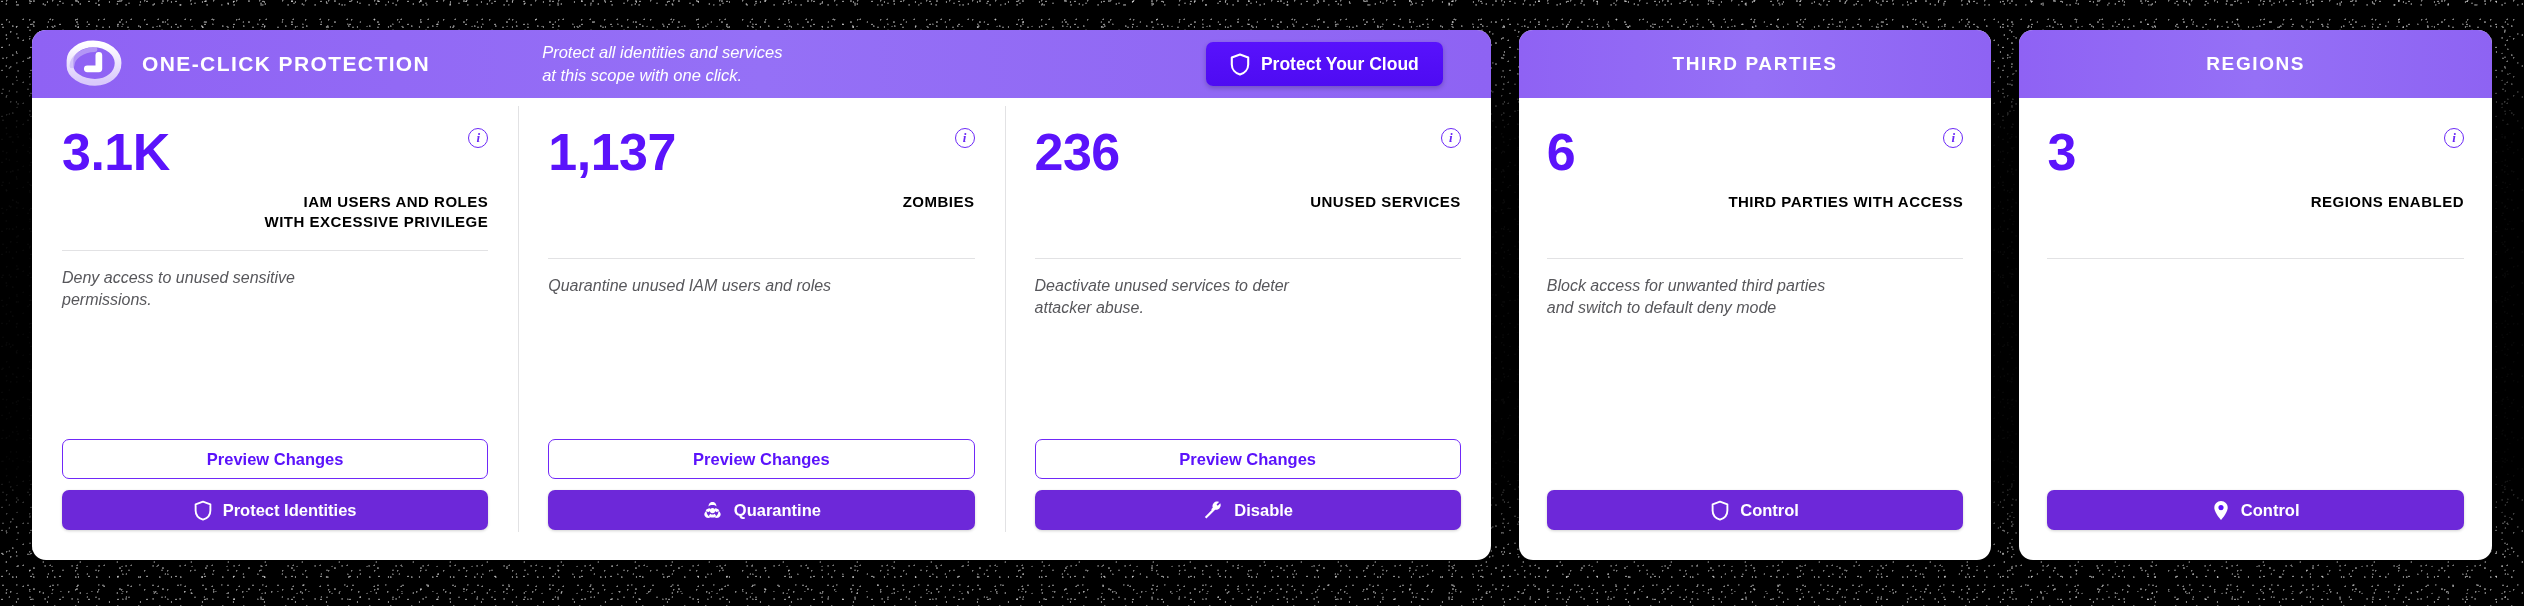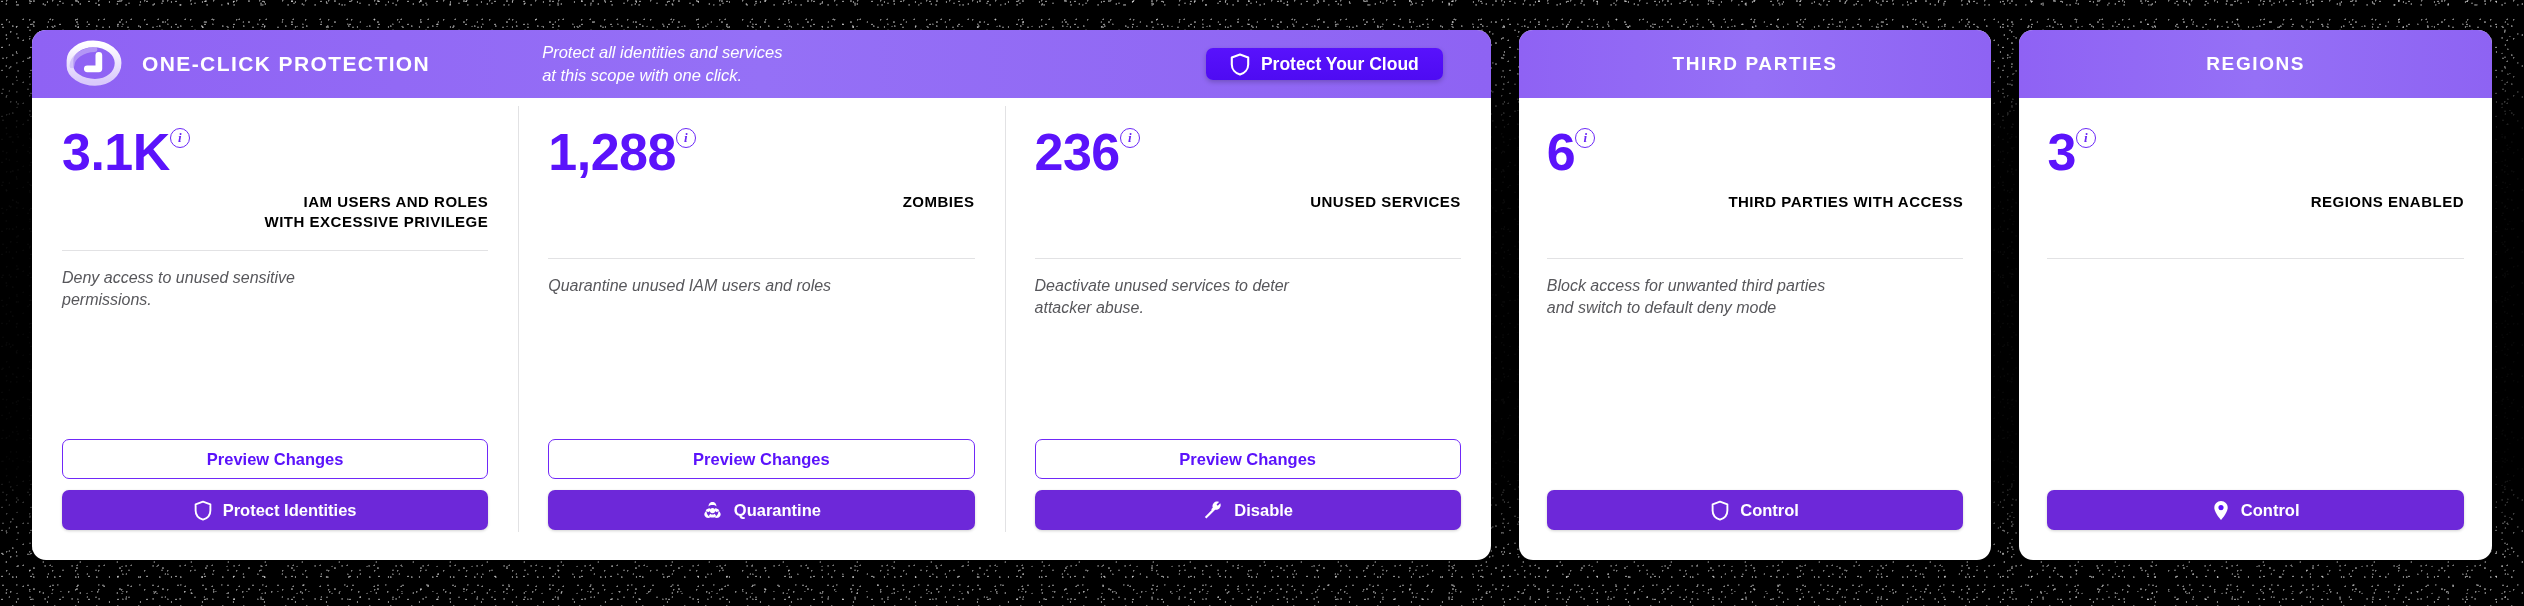--- a/index.html
+++ b/index.html
@@ -119,21 +119,21 @@
     font-weight: 500;
   }
 
   .head-cta {
     margin-left: auto;
     margin-right: 26px;
     background: linear-gradient(180deg, #5812FC 0%, #4E0BF2 100%);
     color: #fff;
     border: none;
     border-radius: 7px;
-    height: 32px;
+    height: 44px;
     padding: 0 24px;
     display: flex;
     align-items: center;
     gap: 11px;
     font-size: 17.5px;
     font-weight: bold;
     cursor: pointer;
     box-shadow: 0 2px 5px rgba(0,0,0,.22);
     font-family: "Liberation Sans", sans-serif;
   }
@@ -165,21 +165,21 @@
   .col-small {
     flex: 1;
     padding: 28px 28px 30px 28px;
     display: flex;
     flex-direction: column;
   }
 
   .stat-top {
     display: flex;
     align-items: flex-start;
-    justify-content: flex-start;
+    justify-content: space-between;
   }
 
   .stat-number {
     color: #5B13FB;
     font-size: 52px;
     font-weight: bold;
     line-height: 1;
     letter-spacing: -0.5px;
   }
 
@@ -325,21 +325,21 @@
               <svg width="18" height="21" viewBox="0 0 20 23" aria-hidden="true">
                 <path d="M10 1.6 L18.2 4.6 V11.4 C18.2 16.4 14.6 20.2 10 21.6 C5.4 20.2 1.8 16.4 1.8 11.4 V4.6 Z" fill="none" stroke="#ffffff" stroke-width="2.1" stroke-linejoin="round"></path>
               </svg>
             </span>
             <span>Protect Identities</span>
           </button>
         </div>
 
         <div class="col">
           <div class="stat-top">
-            <div class="stat-number">1,288</div>
+            <div class="stat-number">1,137</div>
             <div class="info-icon">i</div>
           </div>
           <div class="stat-label">ZOMBIES</div>
           <div class="rule rule-pad-2"></div>
           <div class="desc">Quarantine unused IAM users and roles</div>
           <div class="spacer"></div>
           <button class="btn btn-outline">
             <span>Preview Changes</span>
           </button>
           <button class="btn btn-solid">

